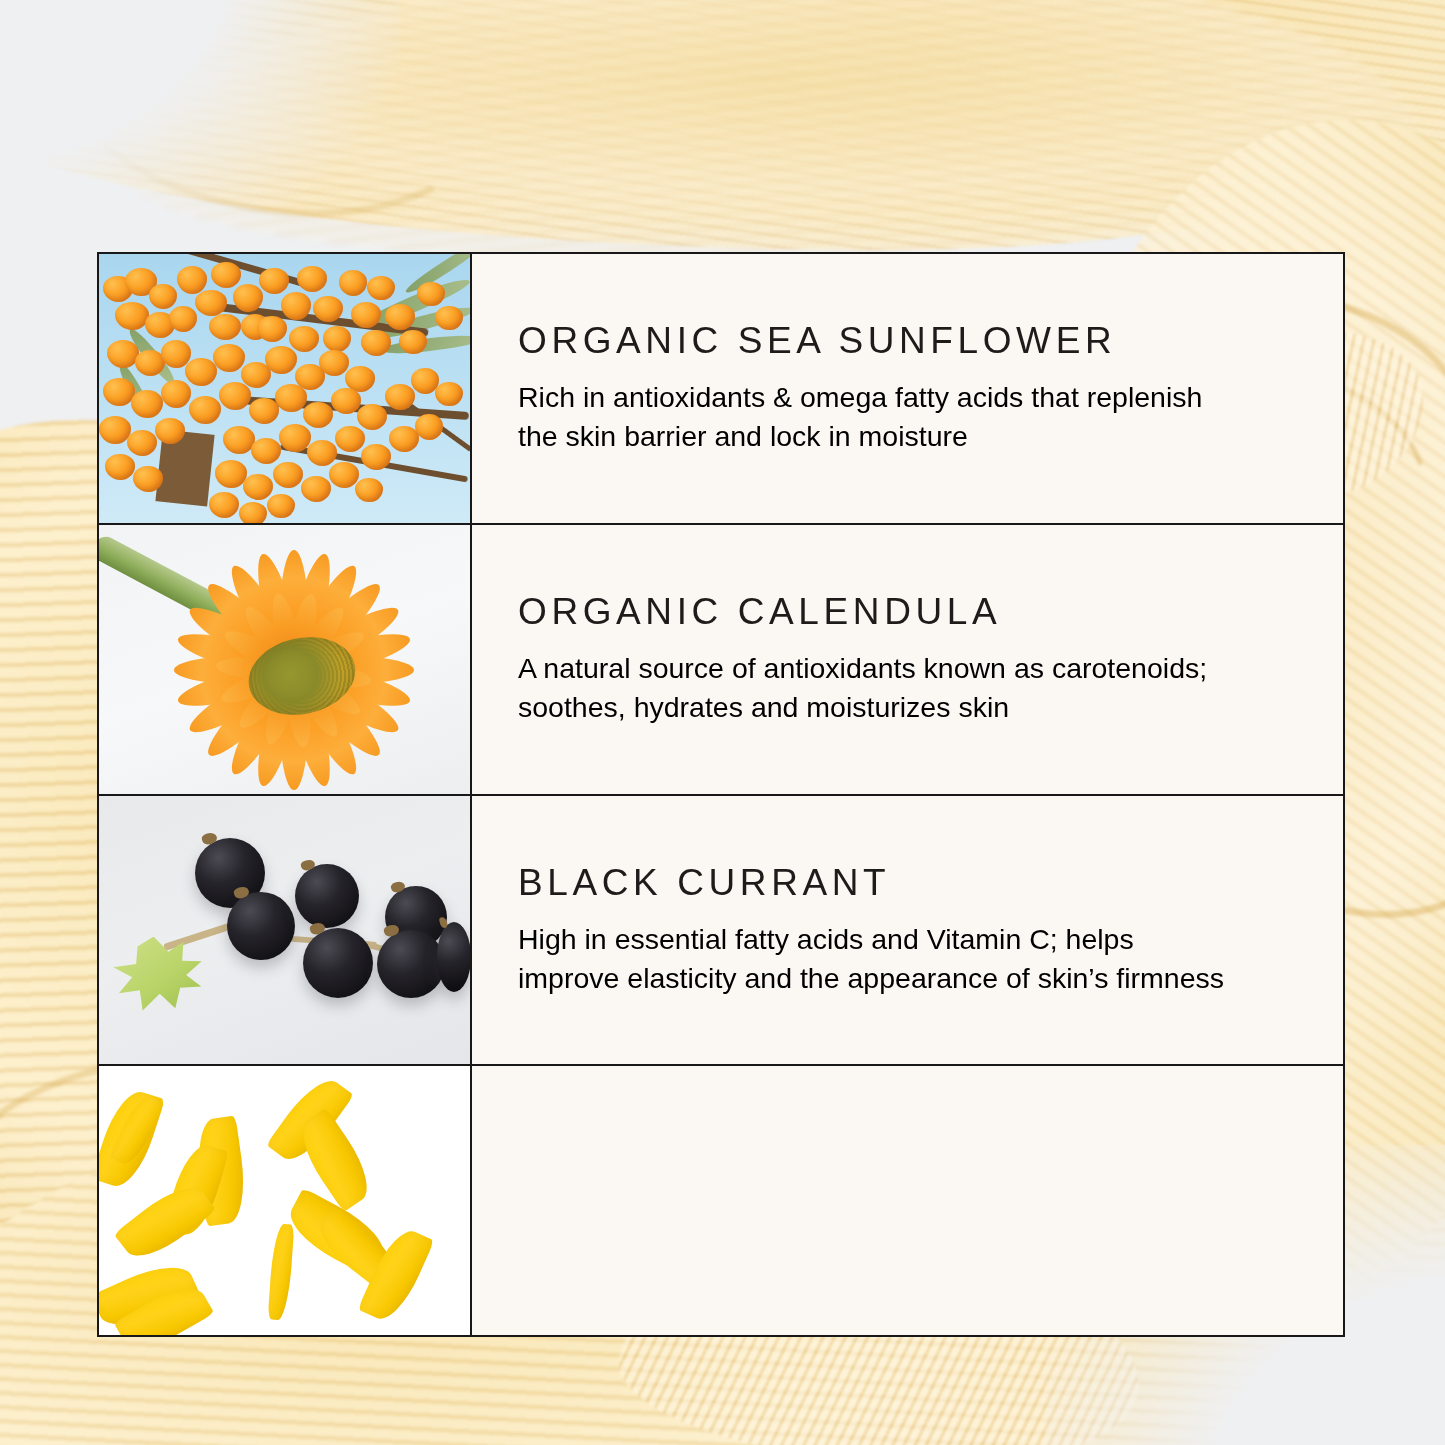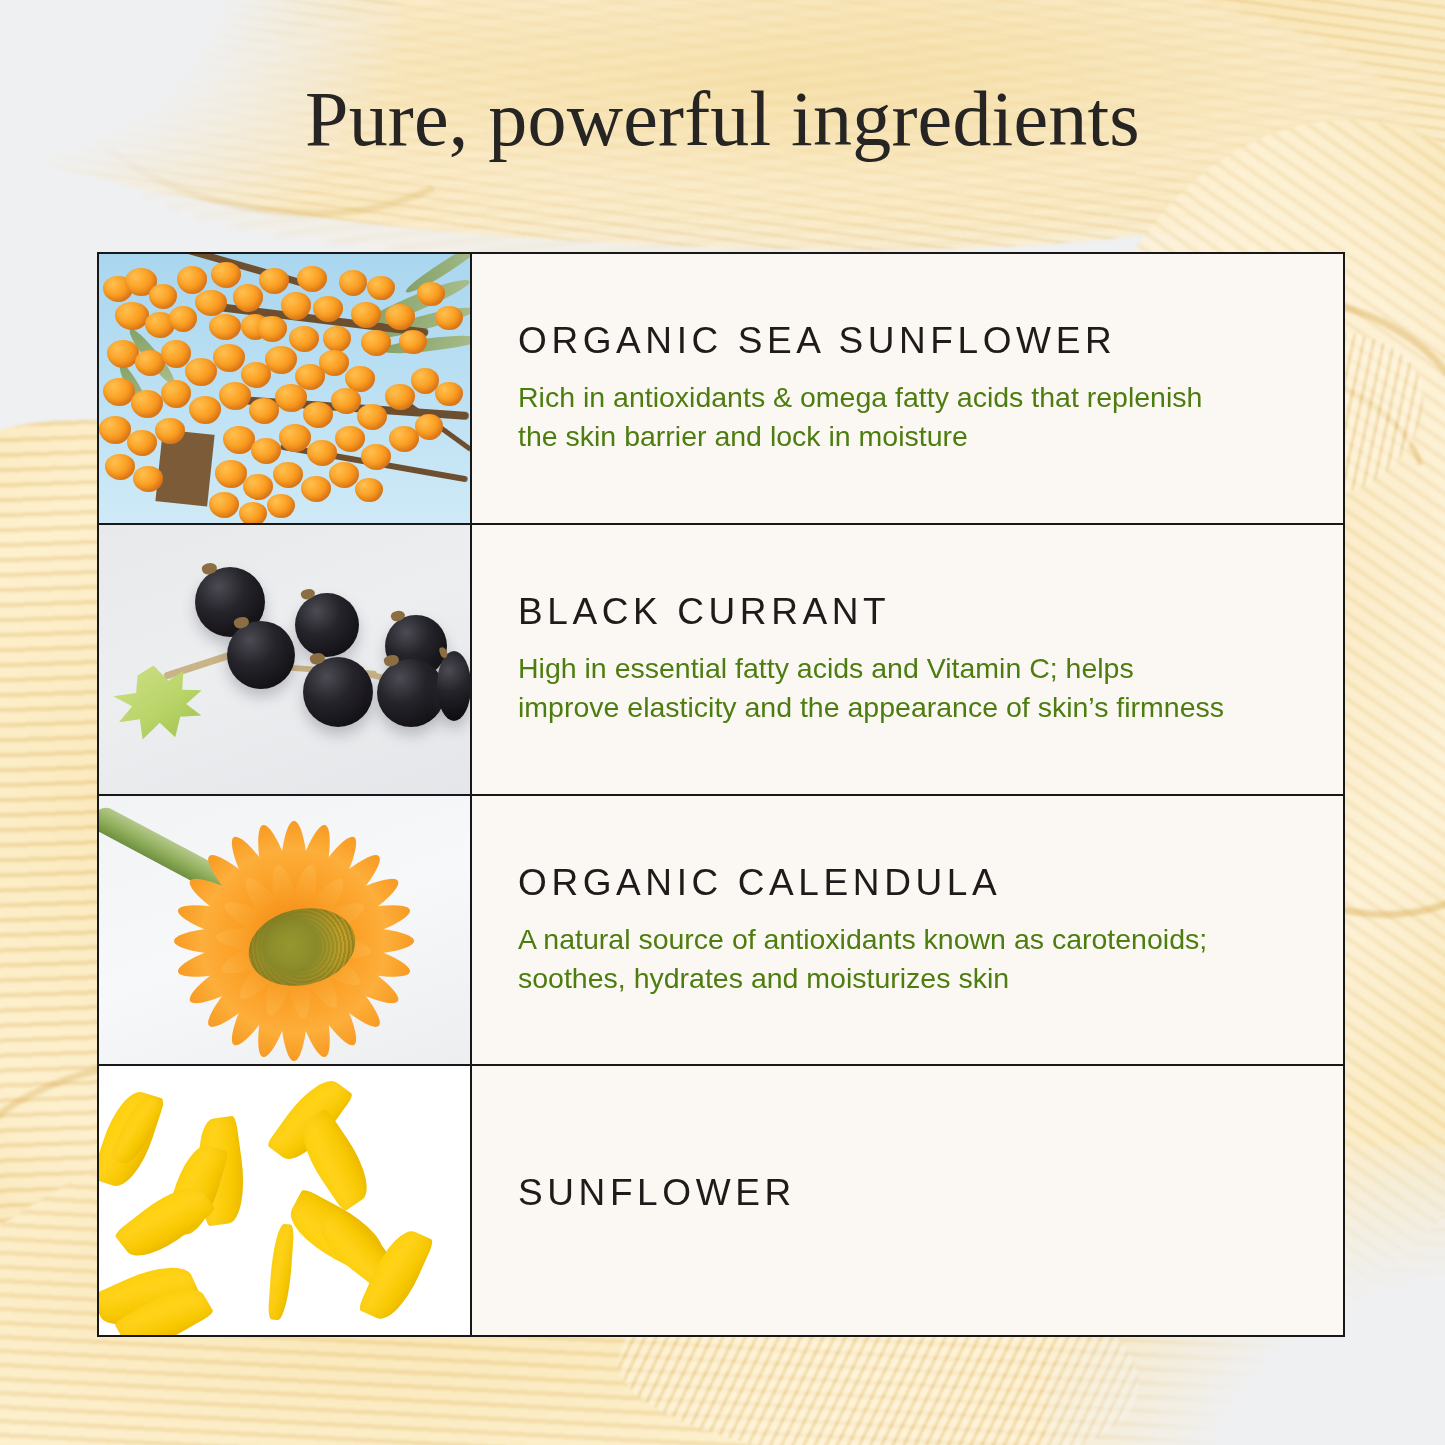--- a/index.html
+++ b/index.html
@@ -205,21 +205,21 @@
     font-size: 37px;
     letter-spacing: 4.6px;
     color: #1d1c1b;
     font-weight: 400;
     margin-bottom: 16px;
     white-space: nowrap;
   }
   .ing-desc {
     font-size: 28.5px;
     line-height: 1.38;
-    color: #4d7c0f;
+    color: #000000;
     max-width: 830px;
   }
 
   
   .photo-buckthorn {
     position: absolute; inset: 0;
     background:
       linear-gradient(180deg, #a9d6ef 0%, #bfe2f4 60%, #cfeaf7 100%);
     overflow: hidden;
   }
@@ -357,21 +357,20 @@
     <div class="swirl s5"></div>
     <div class="swirl s6"></div>
 
     <div class="ribbed r1"></div>
     <div class="ribbed r2"></div>
 
     <div class="plate-tl"></div>
     <div class="plate-br"></div>
   </div>
 
-  <div class="title">Pure, powerful ingredients</div>
 
   <div class="table">
 
     <div class="row">
       <div class="cell-img">
         <div class="photo-buckthorn">
 
           <div class="bk-leaf" style="left:255px;top:42px;width:120px;height:16px;transform:rotate(-22deg);"></div>
           <div class="bk-leaf" style="left:268px;top:62px;width:110px;height:14px;transform:rotate(-14deg);"></div>
           <div class="bk-leaf" style="left:282px;top:84px;width:100px;height:13px;transform:rotate(-6deg);"></div>
@@ -462,46 +461,20 @@
           <div class="berry" style="left:110px;top:238px;width:30px;height:26px;"></div>
           <div class="berry" style="left:140px;top:248px;width:28px;height:24px;"></div>
           <div class="berry" style="left:168px;top:240px;width:28px;height:24px;"></div>
         </div>
       </div>
       <div class="cell-txt">
         <div class="ing-name">ORGANIC SEA SUNFLOWER</div>
         <div class="ing-desc">
           <span class="nowrap">Rich in antioxidants &amp; omega fatty acids that replenish</span><br>
           <span class="nowrap">the skin barrier and lock in moisture</span>
-        </div>
-      </div>
-    </div>
-
-    <div class="row">
-      <div class="cell-img">
-        <div class="photo-currant">
-          <div class="cur-stem" style="left:62px;  top:128px; width:130px;height:7px;transform:rotate(-18deg);"></div>
-          <div class="cur-stem" style="left:120px; top:120px; width:60px; height:6px;transform:rotate(42deg);"></div>
-          <div class="cur-stem" style="left:168px; top:142px; width:110px;height:6px;transform:rotate(4deg);"></div>
-          <div class="cur-stem" style="left:260px; top:150px; width:50px; height:6px;transform:rotate(14deg);"></div>
-          <div class="cur-leaf" style="left:12px;  top:140px; transform:rotate(-8deg);"></div>
-          <div class="cur" style="left:96px;  top:42px;  width:70px;height:70px;"></div>
-          <div class="cur" style="left:128px; top:96px;  width:68px;height:68px;"></div>
-          <div class="cur" style="left:196px; top:68px;  width:64px;height:64px;"></div>
-          <div class="cur" style="left:286px; top:90px;  width:62px;height:62px;"></div>
-          <div class="cur" style="left:204px; top:132px; width:70px;height:70px;"></div>
-          <div class="cur" style="left:278px; top:134px; width:68px;height:68px;"></div>
-          <div class="cur" style="left:338px; top:126px; width:34px;height:70px;"></div>
-        </div>
-      </div>
-      <div class="cell-txt">
-        <div class="ing-name">BLACK CURRANT</div>
-        <div class="ing-desc">
-          <span class="nowrap">High in essential fatty acids and Vitamin C; helps</span><br>
-          <span class="nowrap">improve elasticity and the appearance of skin’s firmness</span>
         </div>
       </div>
     </div>
 
     <div class="row">
       <div class="cell-img">
         <div class="photo-calendula">
           <div class="cal-stem"></div>
           <div class="cal-head">
             <div class="cal-petal" style="transform:rotate(0deg)"></div>
@@ -552,35 +525,60 @@
         <div class="ing-name">ORGANIC CALENDULA</div>
         <div class="ing-desc">
           <span class="nowrap">A natural source of antioxidants known as carotenoids;</span><br>
           <span class="nowrap">soothes, hydrates and moisturizes skin</span>
         </div>
       </div>
     </div>
 
     <div class="row">
       <div class="cell-img">
+        <div class="photo-currant">
+          <div class="cur-stem" style="left:62px;  top:128px; width:130px;height:7px;transform:rotate(-18deg);"></div>
+          <div class="cur-stem" style="left:120px; top:120px; width:60px; height:6px;transform:rotate(42deg);"></div>
+          <div class="cur-stem" style="left:168px; top:142px; width:110px;height:6px;transform:rotate(4deg);"></div>
+          <div class="cur-stem" style="left:260px; top:150px; width:50px; height:6px;transform:rotate(14deg);"></div>
+          <div class="cur-leaf" style="left:12px;  top:140px; transform:rotate(-8deg);"></div>
+          <div class="cur" style="left:96px;  top:42px;  width:70px;height:70px;"></div>
+          <div class="cur" style="left:128px; top:96px;  width:68px;height:68px;"></div>
+          <div class="cur" style="left:196px; top:68px;  width:64px;height:64px;"></div>
+          <div class="cur" style="left:286px; top:90px;  width:62px;height:62px;"></div>
+          <div class="cur" style="left:204px; top:132px; width:70px;height:70px;"></div>
+          <div class="cur" style="left:278px; top:134px; width:68px;height:68px;"></div>
+          <div class="cur" style="left:338px; top:126px; width:34px;height:70px;"></div>
+        </div>
+      </div>
+      <div class="cell-txt">
+        <div class="ing-name">BLACK CURRANT</div>
+        <div class="ing-desc">
+          <span class="nowrap">High in essential fatty acids and Vitamin C; helps</span><br>
+          <span class="nowrap">improve elasticity and the appearance of skin’s firmness</span>
+        </div>
+      </div>
+    </div>
+
+    <div class="row">
+      <div class="cell-img">
         <div class="photo-sunflower">
           <div class="petal" style="left:6px;  top:24px;  width:46px;height:98px; transform:rotate(18deg);"></div>
           <div class="petal" style="left:24px; top:28px;  width:28px;height:72px; transform:rotate(24deg);"></div>
           <div class="petal" style="left:100px;top:52px;  width:44px;height:106px;transform:rotate(-8deg);"></div>
           <div class="petal" style="left:76px; top:78px;  width:42px;height:92px; transform:rotate(16deg);"></div>
           <div class="petal" style="left:44px; top:108px; width:44px;height:96px; transform:rotate(52deg);"></div>
           <div class="petal" style="left:190px;top:8px;   width:42px;height:92px; transform:rotate(36deg);"></div>
           <div class="petal" style="left:214px;top:46px;  width:44px;height:96px; transform:rotate(-34deg);"></div>
           <div class="petal" style="left:214px;top:116px; width:48px;height:102px;transform:rotate(-62deg);"></div>
           <div class="petal" style="left:238px;top:138px; width:40px;height:88px; transform:rotate(-52deg);"></div>
           <div class="petal" style="left:276px;top:162px; width:42px;height:94px; transform:rotate(24deg);"></div>
           <div class="petal" style="left:24px; top:180px; width:46px;height:100px;transform:rotate(66deg);"></div>
           <div class="petal" style="left:44px; top:206px; width:42px;height:92px; transform:rotate(60deg);"></div>
           <div class="petal" style="left:172px;top:158px; width:20px;height:96px; transform:rotate(4deg);border-radius:50% 20% 50% 20% / 58% 16% 58% 16%;"></div>
         </div>
       </div>
       <div class="cell-txt">
-        <div class="ing-name">SUNFLOWER</div>
       </div>
     </div>
 
   </div>
 </div>
 
 </body></html>

